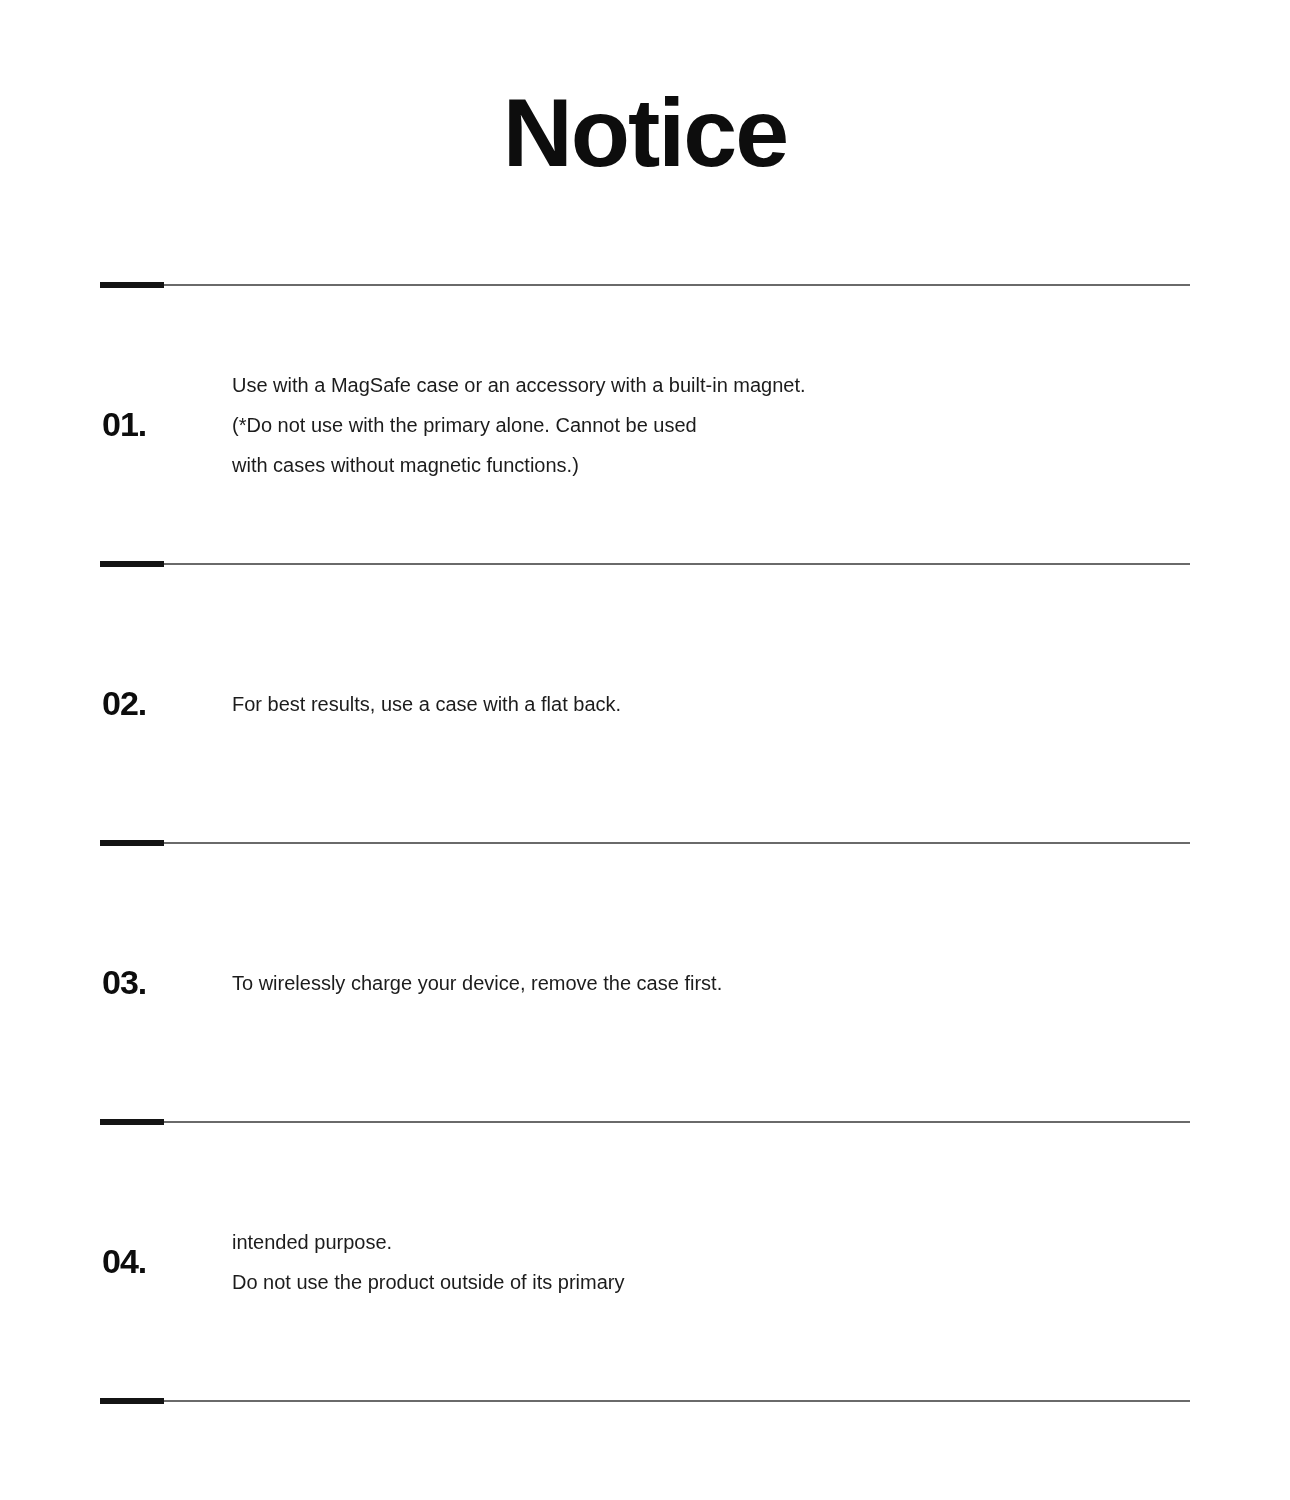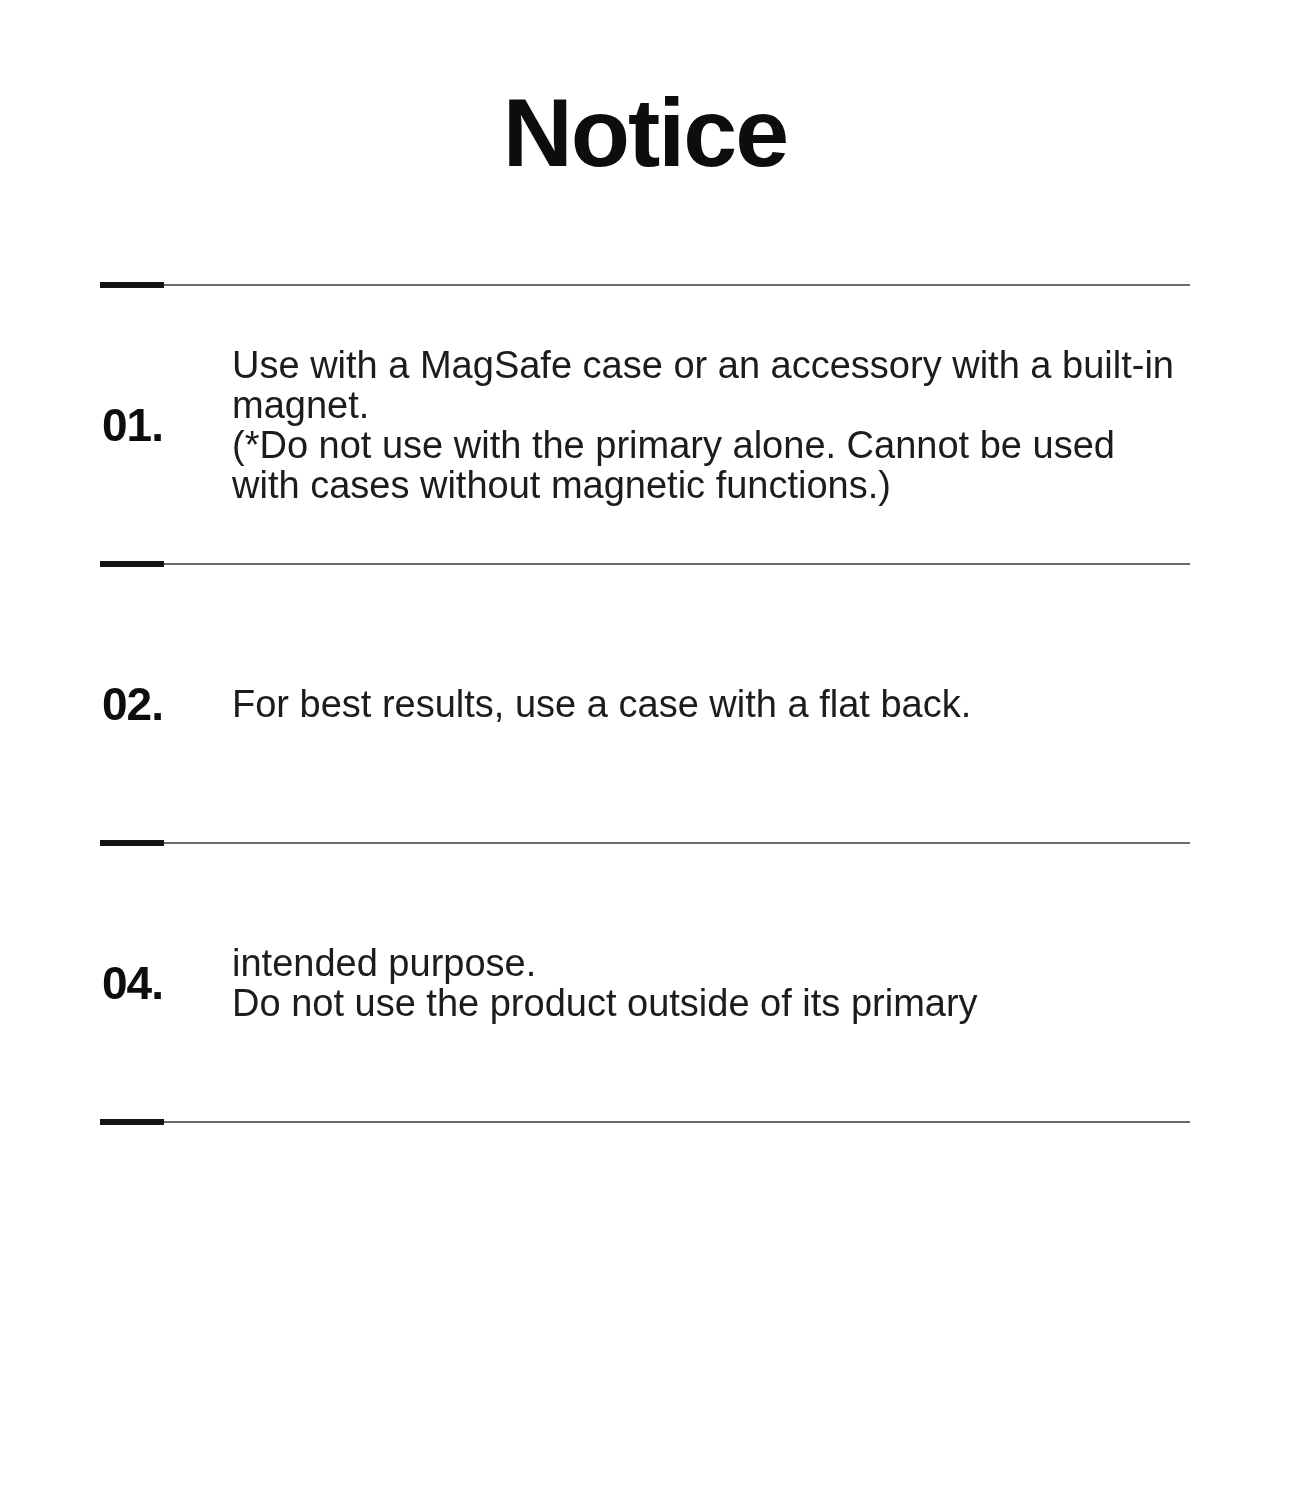--- a/index.html
+++ b/index.html
@@ -57,28 +57,28 @@
     background: #141414;
   }
   .item {
     flex: 1 1 auto;
     display: flex;
     align-items: center;
   }
   .item-number {
     flex: 0 0 132px;
     padding-left: 2px;
-    font-size: 46px;
+    font-size: 34px;
     font-weight: 800;
     letter-spacing: -1px;
     color: #0d0d0d;
   }
   .item-text {
     flex: 1 1 auto;
-    font-size: 38px;
+    font-size: 20px;
     line-height: 40px;
     color: #1c1c1c;
   }
   .item-text .line { display: block; }
 </style>
 </head>
 <body>
 
 <div class="page">
 
@@ -107,20 +107,32 @@
         <span class="divider-accent"></span>
       </div>
       <div class="item">
         <div class="item-number">02.</div>
         <div class="item-text">
           <span class="line">For best results, use a case with a flat back.</span>
         </div>
       </div>
     </div>
 
+    <div class="section">
+      <div class="divider">
+        <span class="divider-rule"></span>
+        <span class="divider-accent"></span>
+      </div>
+      <div class="item">
+        <div class="item-number">03.</div>
+        <div class="item-text">
+          <span class="line">To wirelessly charge your device, remove the case first.</span>
+        </div>
+      </div>
+    </div>
 
     <div class="section">
       <div class="divider">
         <span class="divider-rule"></span>
         <span class="divider-accent"></span>
       </div>
       <div class="item">
         <div class="item-number">04.</div>
         <div class="item-text">
           <span class="line">intended purpose.</span>

